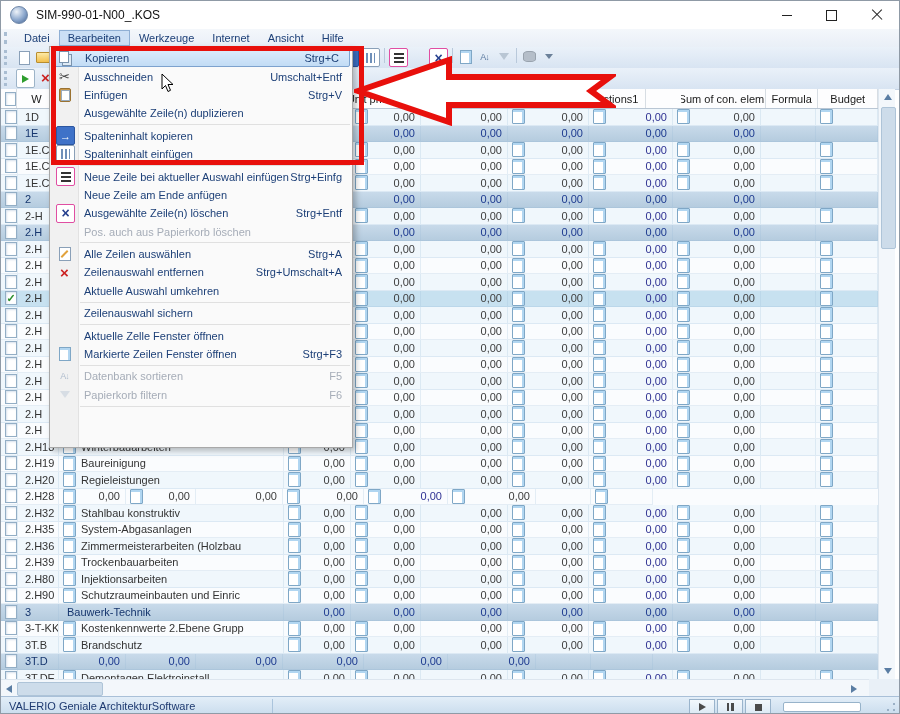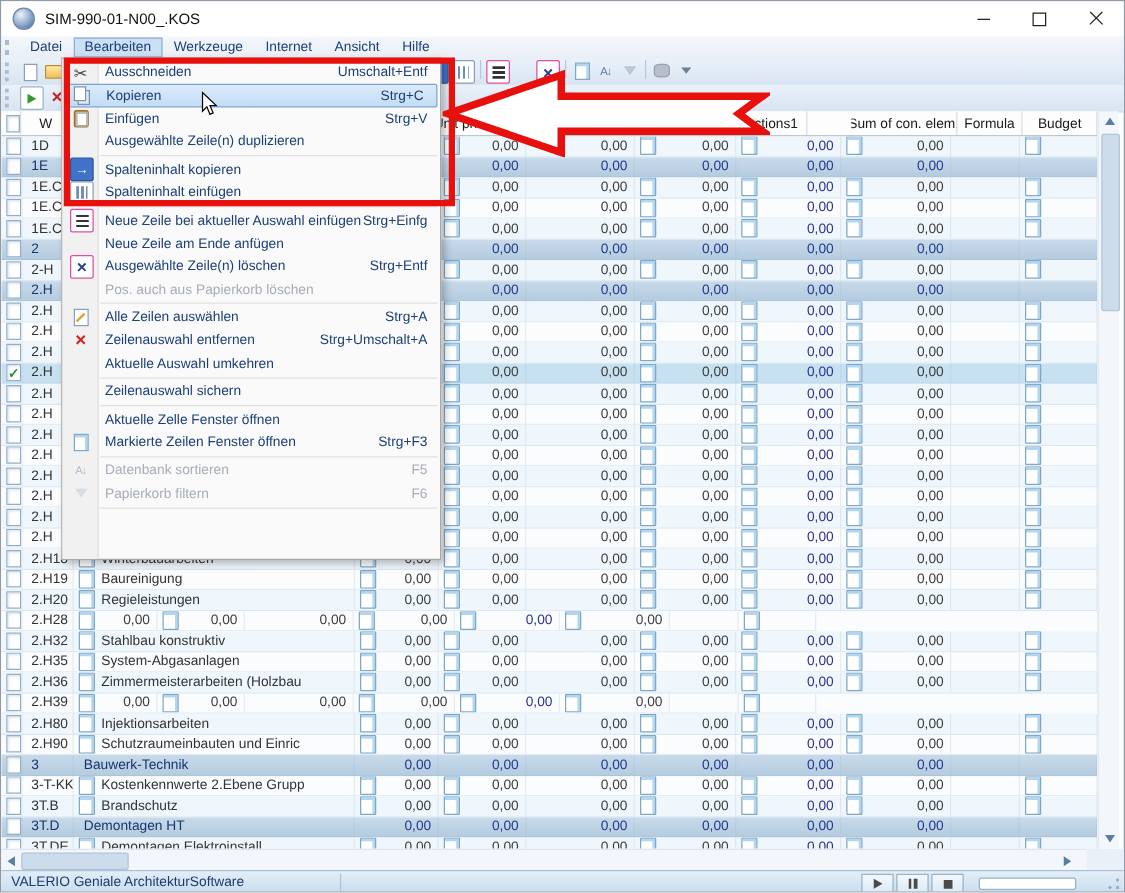--- a/index.html
+++ b/index.html
@@ -1255,20 +1255,24 @@
             <span class="doc"></span>
           </div>
         </div>
         <div class="row even" style="top: 445.5px;">
           <div class="cell" style="width: 17px;">
             <span class="cbox"></span>
           </div>
           <div class="cell" style="width: 41px;">
             <span class="idtxt">2.H39</span>
           </div>
+          <div class="cell" style="width: 225px;">
+            <span class="doc"></span>
+            <span class="nametxt">Trockenbauarbeiten</span>
+          </div>
           <div class="cell" style="width: 67px;">
             <span class="doc"></span>
             <span class="val">0,00</span>
           </div>
           <div class="cell" style="width: 70px;">
             <span class="doc"></span>
             <span class="val">0,00</span>
           </div>
           <div class="cell" style="width: 87px;">
             <span class="val">0,00</span>
@@ -1476,23 +1480,20 @@
           <div class="cell" style="width: 62px;">
             <span class="doc"></span>
           </div>
         </div>
         <div class="row group" style="top: 544.5px;">
           <div class="cell" style="width: 17px;">
             <span class="cbox"></span>
           </div>
           <div class="cell" style="width: 41px;">
             <span class="idtxt">3T.D</span>
-          </div>
-          <div class="cell" style="width: 225px;">
-            <span class="nametxt" style="margin-left: 8px;">Demontagen HT</span>
           </div>
           <div class="cell" style="width: 67px;">
             <span class="val">0,00</span>
           </div>
           <div class="cell" style="width: 70px;">
             <span class="val">0,00</span>
           </div>
           <div class="cell" style="width: 87px;">
             <span class="val">0,00</span>
           </div>
@@ -1588,29 +1589,29 @@
           <span class="g-stop"></span>
         </span>
     </span>
     <span id="progress"></span>
     <span id="gripdots"></span>
   </div>
 
   <div id="editmenu">
     <div id="menugutter"></div>
     <div id="menuitems" style="position:relative;">
+        <div class="menuitem hl">
+          <span class="tbi micon ic-copy"></span>
+          <span class="mlabel">Kopieren</span>
+          <span class="mshortcut">Strg+C</span>
+        </div>
         <div class="menuitem">
           <span class="tbi micon ic-cut"></span>
           <span class="mlabel">Ausschneiden</span>
           <span class="mshortcut">Umschalt+Entf</span>
-        </div>
-        <div class="menuitem hl">
-          <span class="tbi micon ic-copy"></span>
-          <span class="mlabel">Kopieren</span>
-          <span class="mshortcut">Strg+C</span>
         </div>
         <div class="menuitem">
           <span class="tbi micon ic-paste"></span>
           <span class="mlabel">Einfügen</span>
           <span class="mshortcut">Strg+V</span>
         </div>
         <div class="menuitem">
           <span class="mlabel">Ausgewählte Zeile(n) duplizieren</span>
         </div>
         <div class="menusep"></div>

